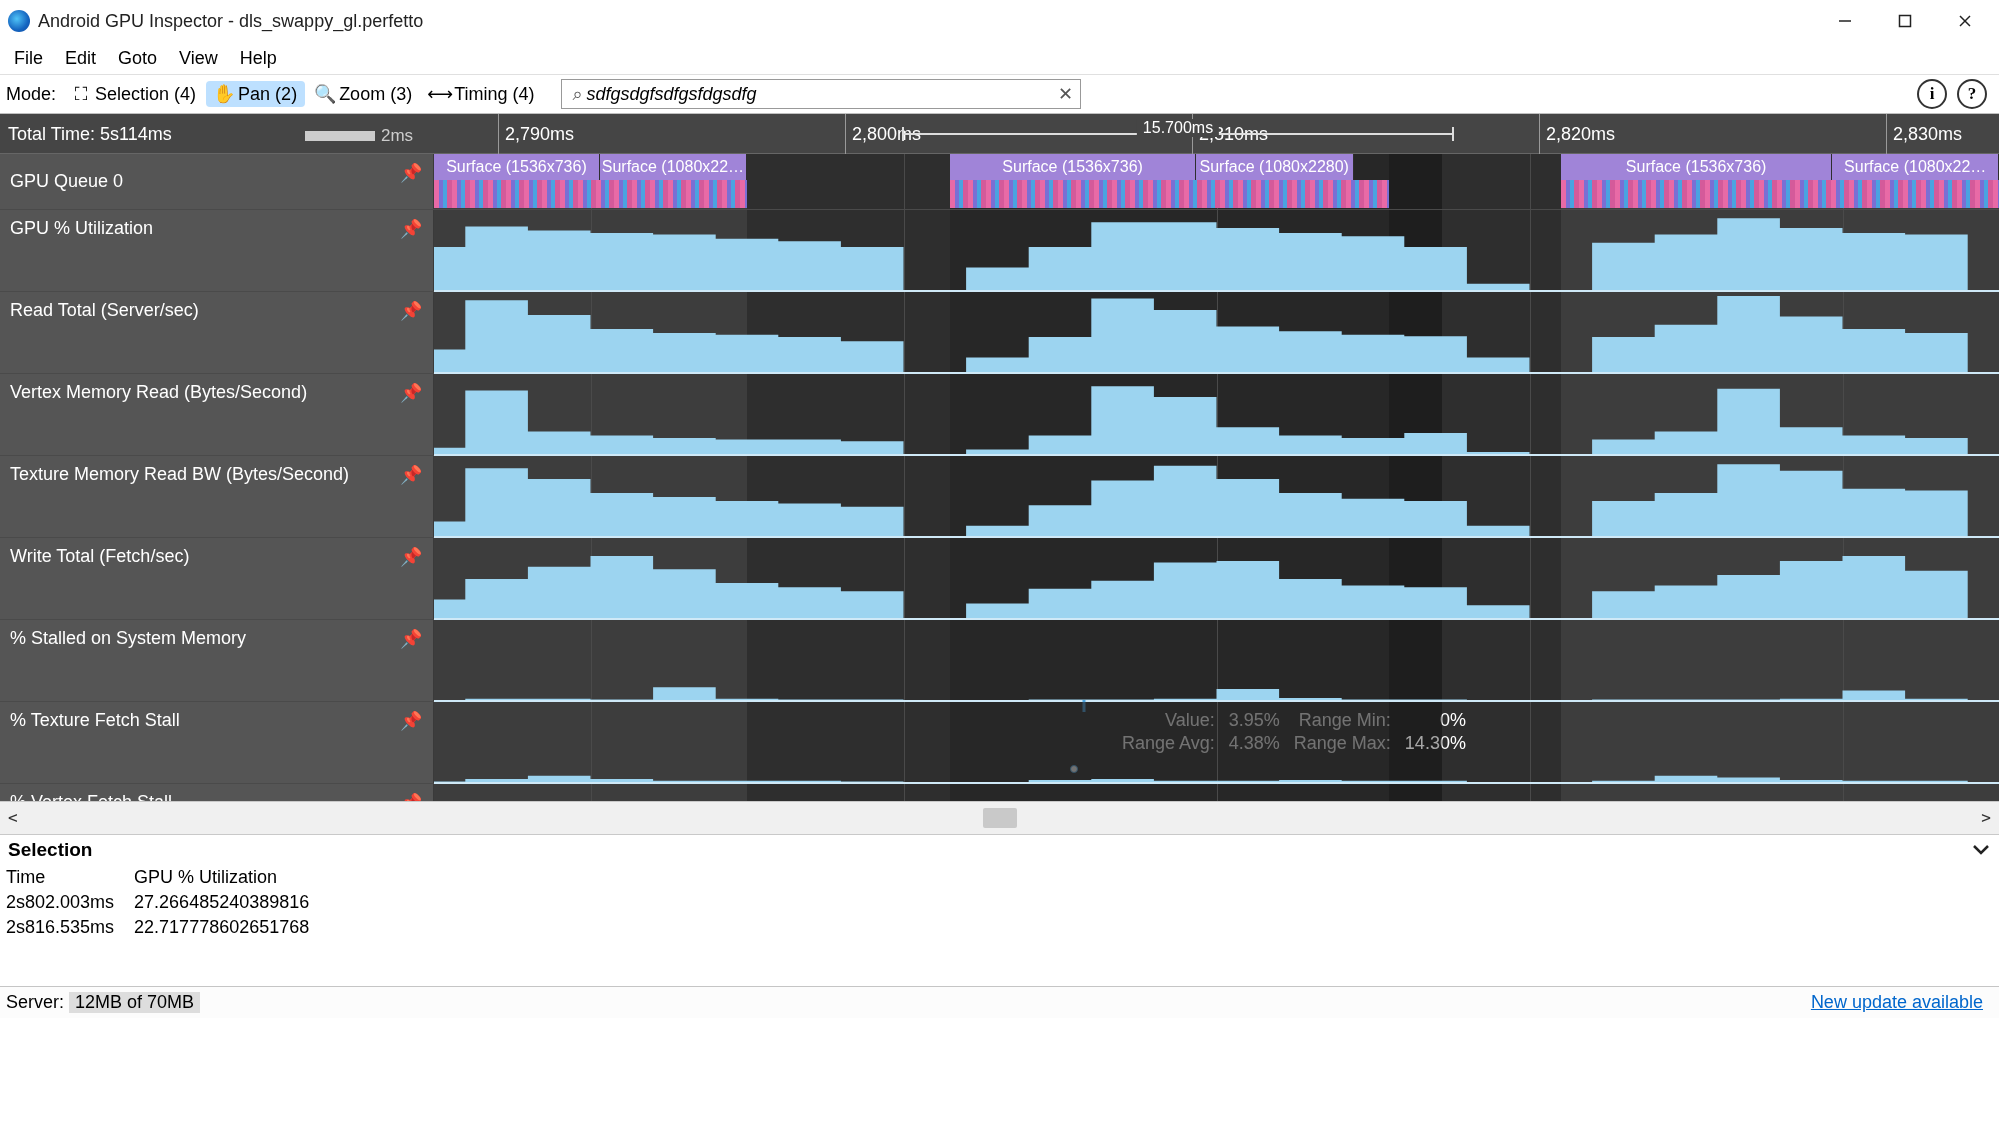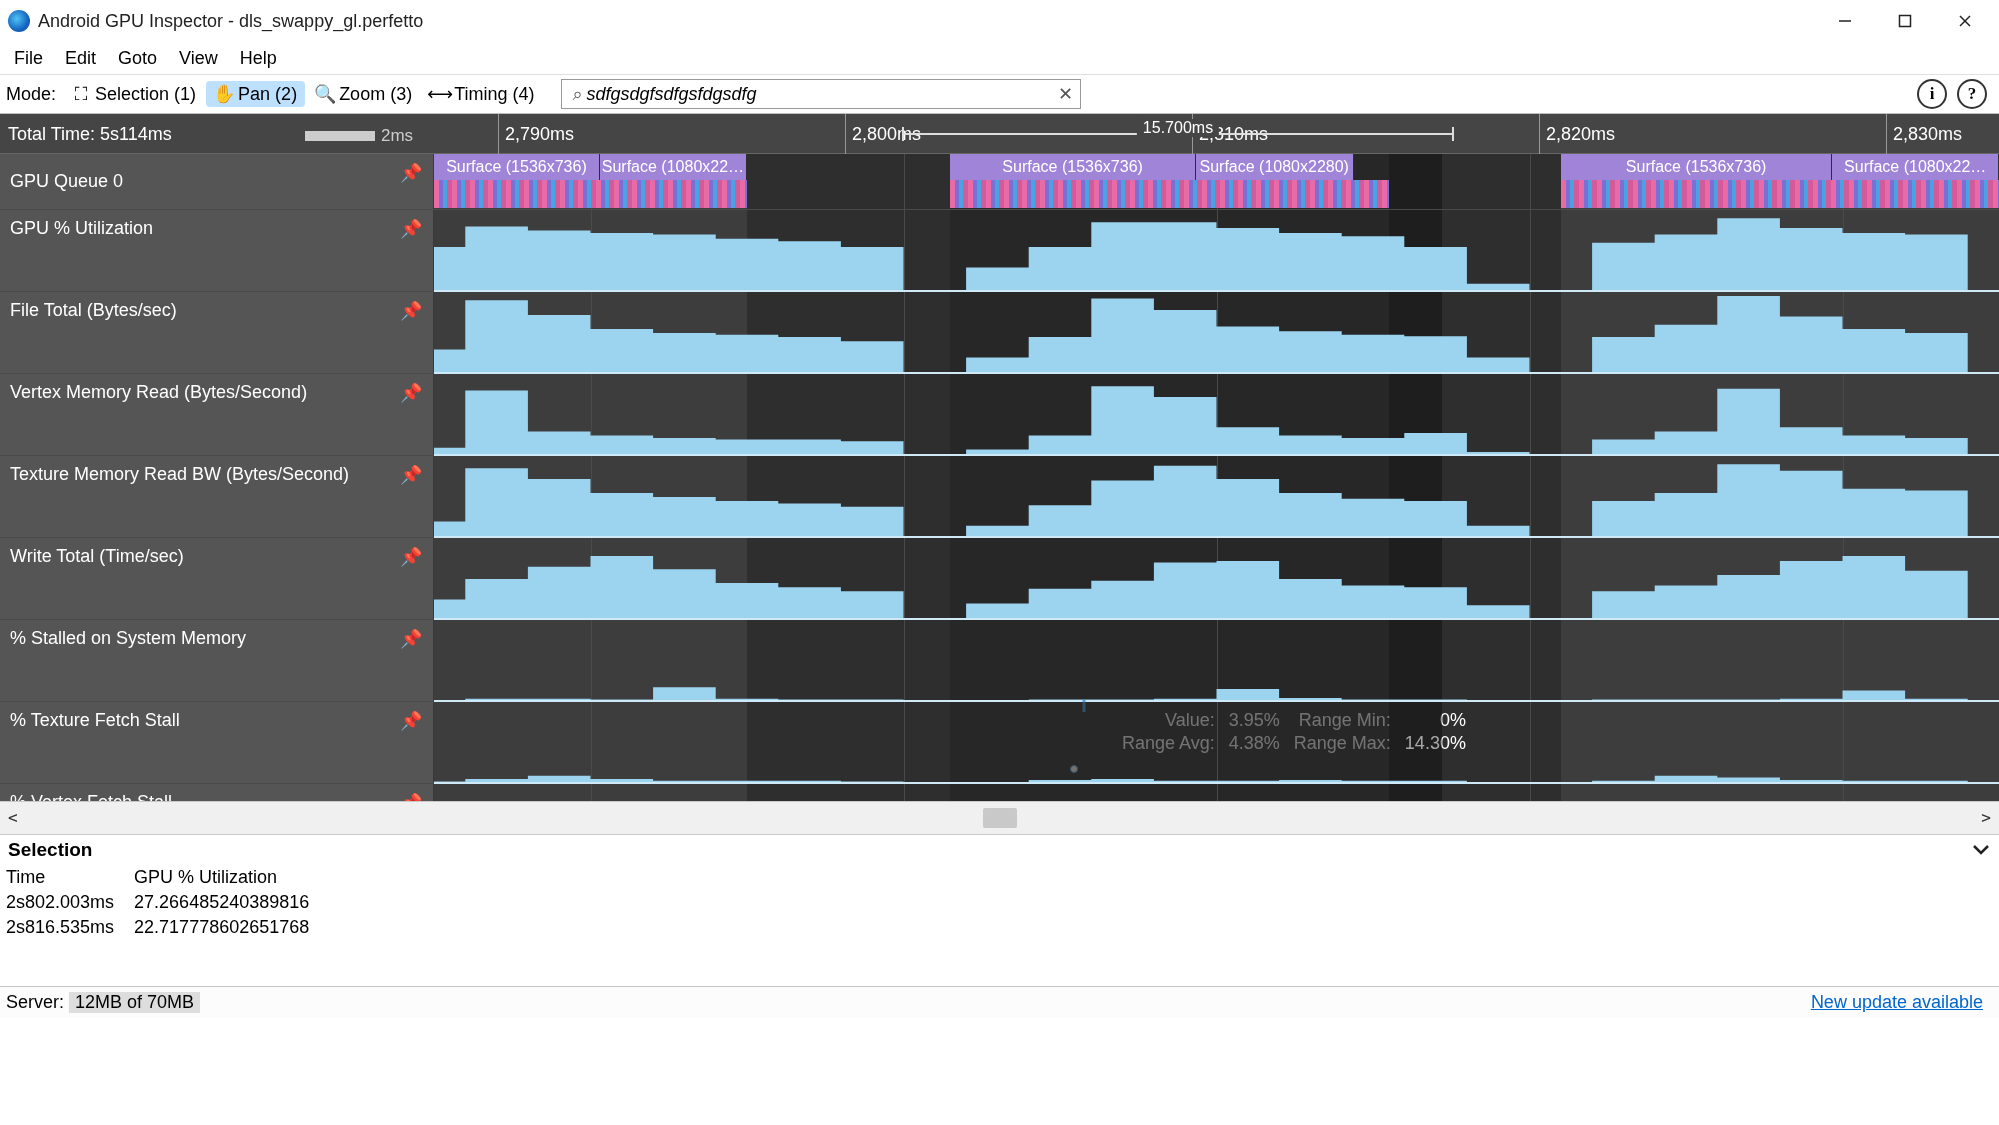--- a/index.html
+++ b/index.html
@@ -110,21 +110,21 @@
   <span>Edit</span>
   <span>Goto</span>
   <span>View</span>
   <span>Help</span>
 </div>
 
 <div class="modebar">
   <span class="lbl">Mode:</span>
   <span class="mode">
       <span class="ic">⛶</span>
-      <span>Selection (1)</span>
+      <span>Selection (4)</span>
     </span>
   <span class="mode active">
       <span class="ic" style="color:#1565c0">✋</span>
       <span>Pan (2)</span>
     </span>
   <span class="mode">
       <span class="ic">🔍</span>
       <span>Zoom (3)</span>
     </span>
   <span class="mode">
@@ -207,21 +207,21 @@
           <div class="grid" style="left: 1095.5px;"></div>
           <div class="grid" style="left: 1408.5px;"></div>
           <svg viewBox="0 0 1565 82" preserveAspectRatio="none" class="chart" style="position: absolute; inset: 0px;">
             <path d="M 0 82 L 0 36.9 L 31.3 36.9 L 31.3 16.39999999999999 L 93.89999999999999 16.39999999999999 L 93.89999999999999 20.5 L 156.5 20.5 L 156.5 22.96 L 219.10000000000002 22.96 L 219.10000000000002 24.6 L 281.7 24.6 L 281.7 28.699999999999996 L 344.3 28.699999999999996 L 344.3 31.160000000000004 L 406.90000000000003 31.160000000000004 L 406.90000000000003 36.9 L 469.5 36.9 L 469.5 82 L 532.1 82 L 532.1 57.400000000000006 L 594.7 57.400000000000006 L 594.7 36.9 L 657.3 36.9 L 657.3 12.299999999999997 L 719.9 12.299999999999997 L 719.9 12.299999999999997 L 782.5 12.299999999999997 L 782.5 18.04 L 845.1 18.04 L 845.1 22.96 L 907.6999999999999 22.96 L 907.6999999999999 26.239999999999995 L 970.3 26.239999999999995 L 970.3 36.9 L 1032.9 36.9 L 1032.9 73.8 L 1095.5 73.8 L 1095.5 82 L 1158.1 82 L 1158.1 32.800000000000004 L 1220.7 32.800000000000004 L 1220.7 24.6 L 1283.3 24.6 L 1283.3 8.200000000000003 L 1345.9 8.200000000000003 L 1345.9 18.04 L 1408.5 18.04 L 1408.5 22.96 L 1471.1 22.96 L 1471.1 24.6 L 1533.7 24.6 L 1533.7 28.699999999999996 L 1533.7 82 Z" class="area"></path>
             <line x1="0" x2="1565" y1="81" y2="81" class="baseline"></line>
           </svg>
         </div>
     </div>
     <div class="track">
       <div class="hdr">
-          <span>File Total (Bytes/sec)</span>
+          <span>Read Total (Server/sec)</span>
           <span class="pin">📌</span>
         </div>
       <div class="lane" id="lane-1">
           <div class="frame-shade" style="left: 0px; width: 313px;"></div>
           <div class="frame-shade" style="left: 516.45px; width: 438.2px;"></div>
           <div class="frame-shade" style="left: 1126.8px; width: 438.2px;"></div>
           <div class="frame-shade" style="background: rgba(0, 0, 0, 0.35); left: 516.45px; width: 491.41px;"></div>
           <div class="grid" style="left: 156.5px;"></div>
           <div class="grid" style="left: 469.5px;"></div>
           <div class="grid" style="left: 782.5px;"></div>
@@ -270,21 +270,21 @@
           <div class="grid" style="left: 1095.5px;"></div>
           <div class="grid" style="left: 1408.5px;"></div>
           <svg viewBox="0 0 1565 82" preserveAspectRatio="none" class="chart" style="position: absolute; inset: 0px;">
             <path d="M 0 82 L 0 65.6 L 31.3 65.6 L 31.3 12.299999999999997 L 93.89999999999999 12.299999999999997 L 93.89999999999999 22.96 L 156.5 22.96 L 156.5 36.9 L 219.10000000000002 36.9 L 219.10000000000002 41 L 281.7 41 L 281.7 45.1 L 344.3 45.1 L 344.3 47.56 L 406.90000000000003 47.56 L 406.90000000000003 50.84 L 469.5 50.84 L 469.5 82 L 532.1 82 L 532.1 69.7 L 594.7 69.7 L 594.7 49.199999999999996 L 657.3 49.199999999999996 L 657.3 24.6 L 719.9 24.6 L 719.9 9.840000000000003 L 782.5 9.840000000000003 L 782.5 22.96 L 845.1 22.96 L 845.1 36.9 L 907.6999999999999 36.9 L 907.6999999999999 42.64 L 970.3 42.64 L 970.3 45.1 L 1032.9 45.1 L 1032.9 69.7 L 1095.5 69.7 L 1095.5 82 L 1158.1 82 L 1158.1 45.1 L 1220.7 45.1 L 1220.7 36.9 L 1283.3 36.9 L 1283.3 8.200000000000003 L 1345.9 8.200000000000003 L 1345.9 14.760000000000005 L 1408.5 14.760000000000005 L 1408.5 32.800000000000004 L 1471.1 32.800000000000004 L 1471.1 34.440000000000005 L 1533.7 34.440000000000005 L 1533.7 36.9 L 1533.7 82 Z" class="area"></path>
             <line x1="0" x2="1565" y1="81" y2="81" class="baseline"></line>
           </svg>
         </div>
     </div>
     <div class="track">
       <div class="hdr">
-          <span>Write Total (Time/sec)</span>
+          <span>Write Total (Fetch/sec)</span>
           <span class="pin">📌</span>
         </div>
       <div class="lane" id="lane-4">
           <div class="frame-shade" style="left: 0px; width: 313px;"></div>
           <div class="frame-shade" style="left: 516.45px; width: 438.2px;"></div>
           <div class="frame-shade" style="left: 1126.8px; width: 438.2px;"></div>
           <div class="frame-shade" style="background: rgba(0, 0, 0, 0.35); left: 516.45px; width: 491.41px;"></div>
           <div class="grid" style="left: 156.5px;"></div>
           <div class="grid" style="left: 469.5px;"></div>
           <div class="grid" style="left: 782.5px;"></div>

